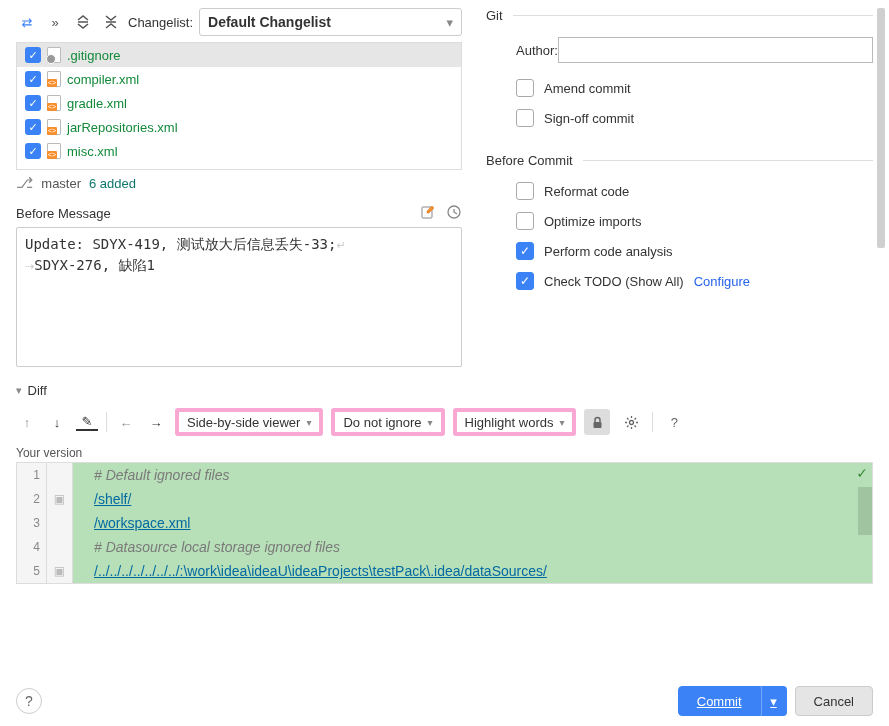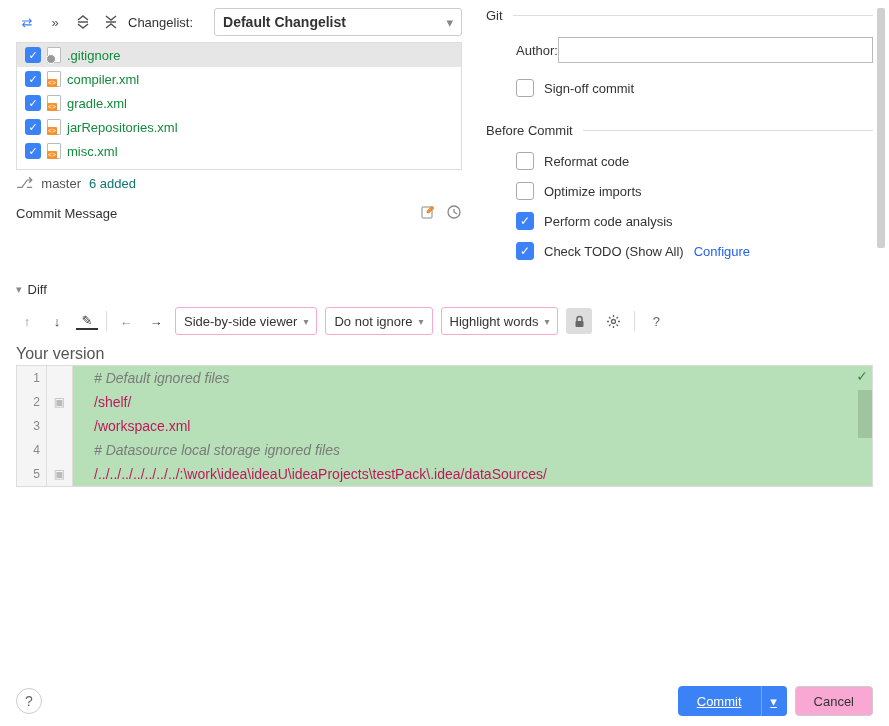--- a/index.html
+++ b/index.html
@@ -12,21 +12,21 @@
 .titlebar .close { margin-left: auto; color: #888; font-size: 20px; cursor: pointer; padding: 0 6px; }
 .body { flex: 1; display: flex; flex-direction: column; padding: 4px 16px 12px 16px; gap: 6px; }
 .upper { display: flex; gap: 24px; }
 .left-col { width: 446px; display: flex; flex-direction: column; }
 .right-col { flex: 1; display: flex; flex-direction: column; position: relative; }
 .scroll-indicator { position: absolute; right: -12px; top: 4px; width: 8px; height: 240px; background: #d0d0d0; border-radius: 2px; }
 
 .toolbar-row { display: flex; align-items: center; gap: 6px; padding: 4px 0; }
 .tool-btn { width: 22px; height: 22px; display: flex; align-items: center; justify-content: center; color: #555; cursor: pointer; border-radius: 3px; }
 .label { color: #333; font-size: 13px; }
-.changelist-select { display: flex; align-items: center; flex: 1; border: 1px solid #ccc; border-radius: 3px; padding: 4px 8px; height: 28px; background: #fff; cursor: pointer; margin-left: 15px; }
+.changelist-select { display: flex; align-items: center; flex: 1; border: 1px solid #ccc; border-radius: 3px; padding: 4px 8px; height: 28px; background: #fff; cursor: pointer; }
 .changelist-select .val { font-weight: 600; font-size: 14px; }
 .changelist-select .chev { margin-left: auto; color: #888; }
 
 .file-list { border: 1px solid #ddd; background: #fff; height: 128px; margin-top: 2px; overflow: hidden; }
 .file-row { display: flex; align-items: center; padding: 2px 8px; height: 24px; gap: 6px; }
 .file-row.selected { background: #e6e6e6; }
 .chk { width: 16px; height: 16px; background: #3b82f6; border-radius: 3px; display: flex; align-items: center; justify-content: center; color: #fff; font-size: 11px; cursor: pointer; }
 .file-icon { width: 14px; height: 16px; position: relative; }
 .file-icon.xml { background: #fff; border: 1px solid #bbb; border-radius: 1px; }
 .file-icon.xml::after { content:"<>"; position:absolute; bottom:-1px; left:-1px; font-size:7px; background:#f78f2e; color:#fff; padding:0 1px; line-height:8px; border-radius:1px; }
@@ -52,41 +52,41 @@
 .check-row { display: flex; align-items: center; gap: 10px; margin: 6px 0 6px 30px; }
 .chkbox { width: 18px; height: 18px; border: 1px solid #aaa; border-radius: 3px; display: flex; align-items: center; justify-content: center; background: #fff; cursor: pointer; font-size: 12px; color: #fff; }
 .chkbox.checked { background: #3b82f6; border-color: #3b82f6; }
 .link { color: #2563eb; cursor: pointer; }
 
 .diff-section { margin-top: 8px; }
 .diff-header { display: flex; align-items: center; gap: 6px; font-size: 13px; cursor: pointer; padding: 2px 0; }
 .diff-header .chev { color: #888; font-size: 11px; }
 .diff-toolbar { display: flex; align-items: center; gap: 8px; padding: 8px 0; }
 .nav-icon { width: 22px; height: 22px; display: flex; align-items: center; justify-content: center; color: #888; cursor: pointer; }
-.diff-select { border: 1px solid #f9a8d4; border-radius: 3px; padding: 4px 8px; height: 28px; display: flex; align-items: center; gap: 6px; cursor: pointer; background: #fff; font-size: 13px; }
+.diff-select { border: 4px solid #f9a8d4; border-radius: 3px; padding: 4px 8px; height: 28px; display: flex; align-items: center; gap: 6px; cursor: pointer; background: #fff; font-size: 13px; }
 .diff-select .chev { color: #888; font-size: 10px; }
 .icon-btn { width: 26px; height: 26px; display: flex; align-items: center; justify-content: center; cursor: pointer; border-radius: 3px; color: #666; }
 .icon-btn.active { background: #ddd; }
 .divider { width: 1px; height: 20px; background: #ddd; }
 
-.your-version { font-size: 16px; color: #555; padding: 2px 0; }
+.your-version { font-size: 12px; color: #555; padding: 2px 0; }
 .code-area { border: 1px solid #ddd; background: #b8e0b8; font-family: "Consolas", monospace; font-size: 14px; position: relative; }
 .code-line { display: flex; height: 24px; }
 .gutter { width: 30px; text-align: right; padding-right: 6px; color: #888; background: #f5f5f5; border-right: 1px solid #ddd; line-height: 24px; font-size: 12px; }
 .fold-col { width: 26px; background: #f5f5f5; border-right: 1px solid #ddd; display: flex; align-items: center; justify-content: center; color: #bbb; font-size: 12px; }
 .code-text { flex: 1; padding: 0 21px; line-height: 24px; white-space: pre; overflow: hidden; }
 .code-text.comment { color: #7a7a7a; font-style: italic; }
-.code-text.normal { color: #be185d; }
+.code-text.normal { color: #0369a1; text-decoration: underline; }
 .check-mark { position: absolute; top: 2px; right: 4px; color: #3a8a3a; font-size: 14px; }
 .diff-scroll { position: absolute; right: 0; top: 24px; width: 14px; height: 48px; background: #a0c4a0; }
 
 .footer { display: flex; align-items: center; padding: 10px 16px; border-top: 0; gap: 8px; }
 .help-btn { width: 26px; height: 26px; border: 1px solid #ccc; border-radius: 50%; display: flex; align-items: center; justify-content: center; color: #666; cursor: pointer; font-size: 14px; }
 .spacer { flex: 1; }
-.btn { height: 30px; padding: 0 18px; border-radius: 4px; font-size: 13px; cursor: pointer; display: flex; align-items: center; border: 1px solid #ccc; background: #f9a8d4; }
+.btn { height: 30px; padding: 0 18px; border-radius: 4px; font-size: 13px; cursor: pointer; display: flex; align-items: center; border: 1px solid #ccc; background: #e5e5e5; }
 .btn.primary { background: #3b82f6; border-color: #3b82f6; color: #fff; font-weight: 500; text-decoration: underline; }
 .btn-split { display: flex; }
 .btn-split .main { border-radius: 4px 0 0 4px; }
 .btn-split .drop { width: 26px; border-radius: 0 4px 4px 0; border-left: 1px solid rgba(255,255,255,0.3); justify-content: center; padding: 0; }
 </style>
 </head>
 <body>
 
 <div class="dialog">
 
@@ -143,44 +143,49 @@
             </div>
           </div>
 
         <div class="branch-row">
           <span class="branch-icon">⎇</span>
           <span class="branch">master</span>
           <span class="added">6 added</span>
         </div>
 
         <div class="commit-msg-header">
-          <span class="hdr-label">Commit Message</span>
+          <span class="hdr-label">Before Message</span>
           <div class="icons">
             <span style="cursor:pointer">
               <svg width="16" height="16" viewBox="0 0 16 16">
                   <rect x="2" y="3" width="10" height="11" rx="1" fill="none" stroke="#888"></rect>
                   <path d="M12 2 L14 4 L9 9 L7 9 L7 7 Z" fill="#f78f2e" stroke="#c67020" stroke-width="0.5"></path>
                 </svg>
             </span>
             <span style="cursor:pointer">
               <svg width="16" height="16" viewBox="0 0 16 16">
                   <circle cx="8" cy="8" r="6" fill="none" stroke="#888" stroke-width="1.3"></circle>
                   <path d="M8 5 L8 8 L11 10" stroke="#888" fill="none" stroke-width="1.3"></path>
                 </svg>
             </span>
           </div>
         </div>
+        <div class="commit-msg-area" contenteditable="true" style="">Update: SDYX-419, 测试放大后信息丢失-33;<span class="ws">↵</span><br><span class="ws">⇢</span>SDYX-276, 缺陷1</div>
       </div>
 
       <div class="right-col">
         <div class="scroll-indicator"></div>
         <div class="fieldset-label">Git</div>
         <div class="author-row">
           <span>Author:</span>
           <input value="" style="">
+        </div>
+        <div class="check-row">
+          <div class="chkbox"></div>
+          <span>Amend commit</span>
         </div>
         <div class="check-row">
           <div class="chkbox"></div>
           <span>Sign-off commit</span>
         </div>
 
         <div class="fieldset-label" style="margin-top:20px">Before Commit</div>
         <div class="check-row" style="margin-top:14px">
           <div class="chkbox"></div>
           <span>Reformat code</span>

